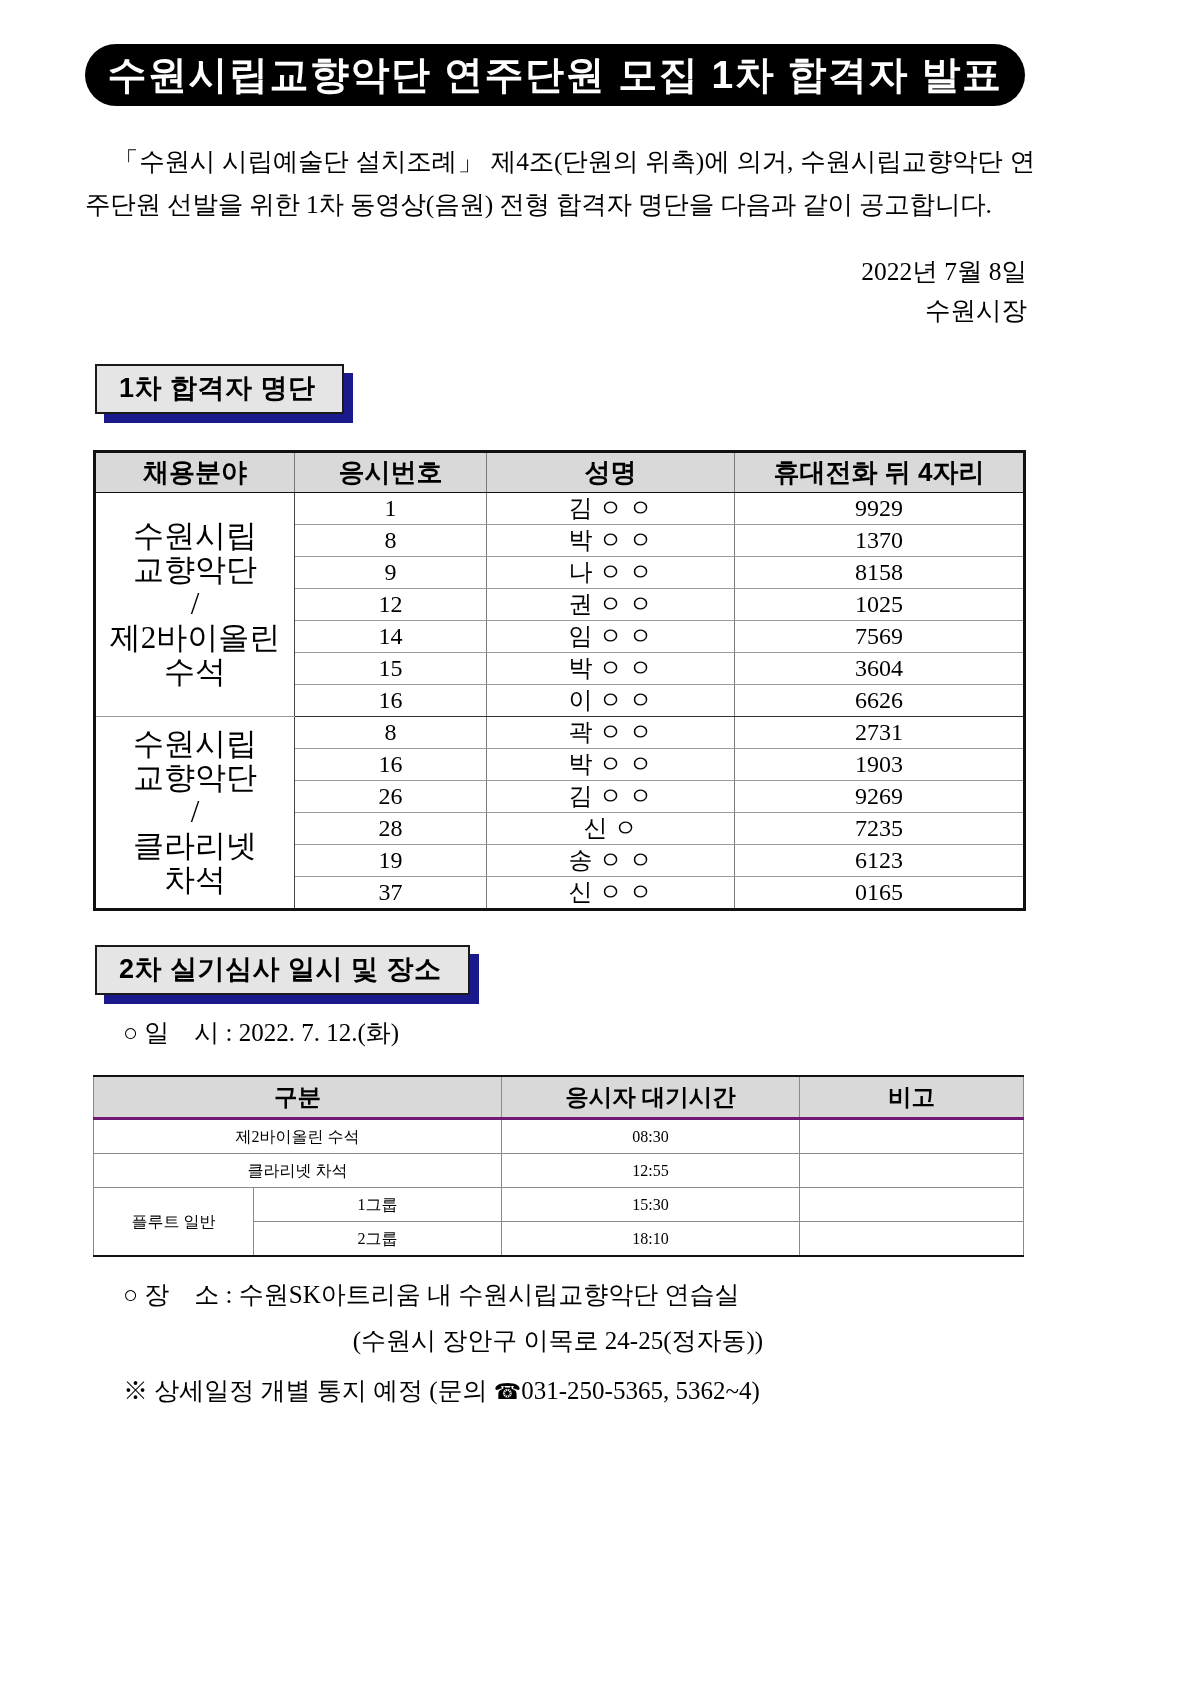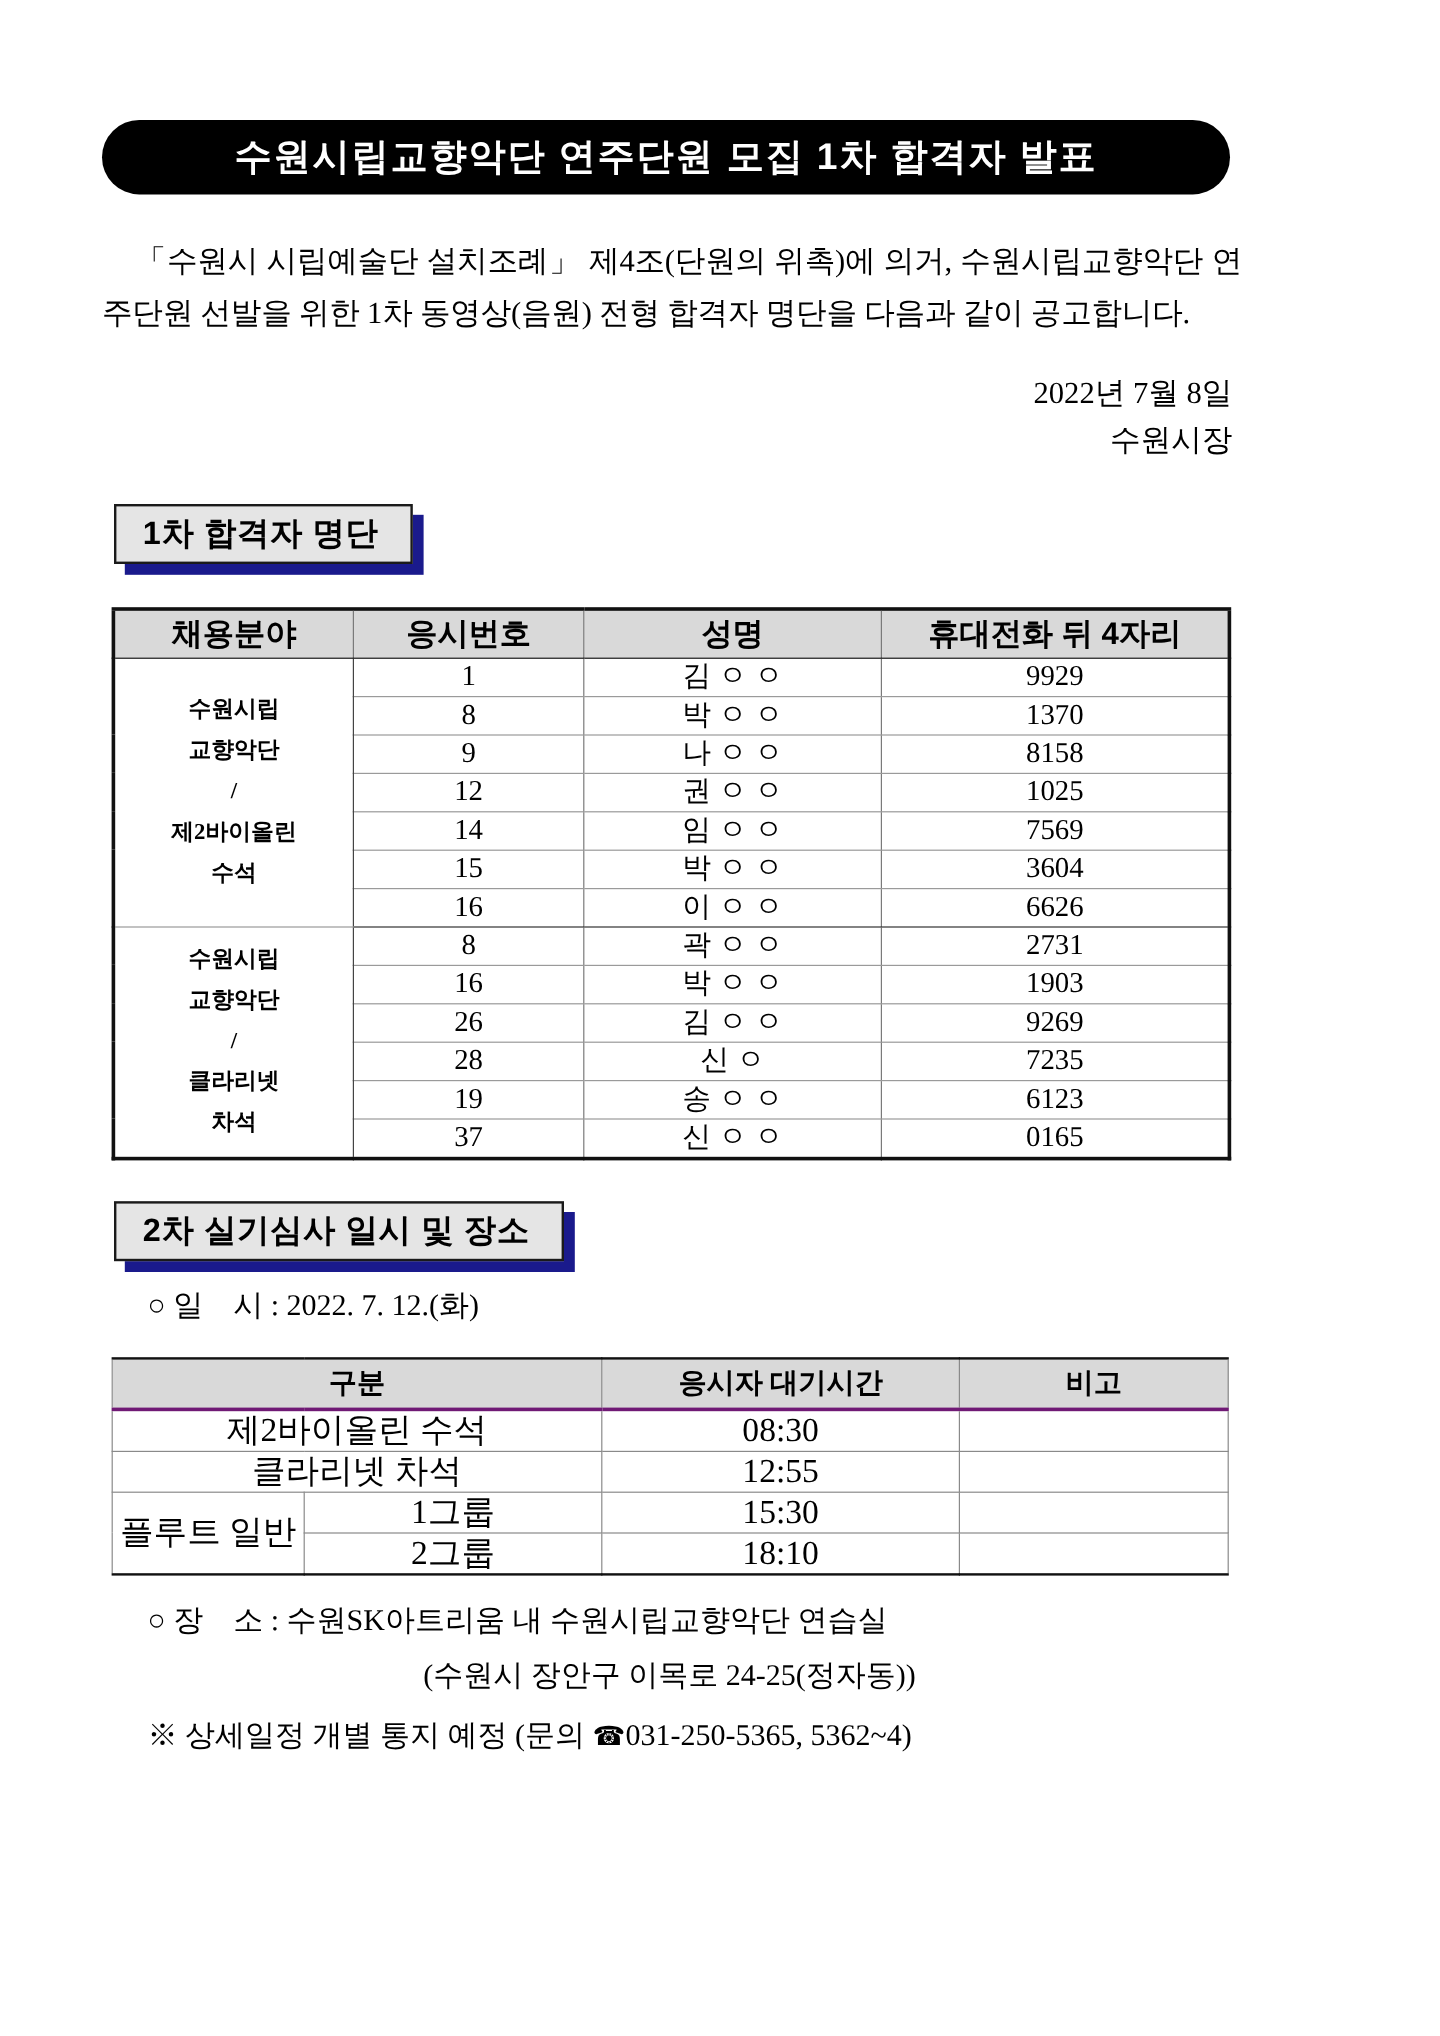--- a/index.html
+++ b/index.html
@@ -18,31 +18,31 @@
   .page {
     width: 1200px;
     height: 1697px;
     position: relative;
     box-sizing: border-box;
     padding: 0 85px;
   }
 
   
   .title-banner {
-    margin-top: 100px;
+    margin-top: 44px;
     height: 62px;
     background: #000000;
     border-radius: 31px;
     display: flex;
     align-items: center;
     justify-content: center;
     color: #ffffff;
     font-family: "Liberation Sans", "DejaVu Sans", sans-serif;
     font-weight: bold;
-    font-size: 31px;
+    font-size: 39px;
     letter-spacing: 1.5px;
     width: 940px;
     margin-left: 0;
   }
 
   
   .intro {
     margin-top: 34px;
     font-size: 25.5px;
     line-height: 43px;
@@ -116,46 +116,45 @@
     font-family: "Liberation Sans", "DejaVu Sans", sans-serif;
     font-weight: bold;
     font-size: 26px;
     height: 39px;
     line-height: 39px;
     border-top: 3px solid #111111;
     border-bottom: 1px solid #111111;
   }
   .t1 { border: 3px solid #111111; }
   .t1 td.cat {
-    font-size: 19px;
+    font-size: 31px;
     line-height: 34px;
     vertical-align: middle;
     border-right: 1px solid #444444;
-    font-weight: bold;
   }
   .t1 tbody tr.grp-end td { border-bottom: 1px solid #333333; }
   .t1 tbody tr:last-child td { border-bottom: none; }
 
   .t2 {
     margin-top: 22px;
     margin-left: 8px;
     width: 930px;
     table-layout: fixed;
     border-top: 2px solid #111111;
     border-bottom: 2px solid #111111;
     border-left: 1px solid #555555;
     border-right: 1px solid #555555;
   }
   .t2 th, .t2 td {
     border: 1px solid #8a8a8a;
     text-align: center;
     height: 33px;
     line-height: 33px;
     padding: 0;
-    font-size: 28px;
+    font-size: 16px;
   }
   .t2 thead th {
     background: #d9d9d9;
     height: 40px;
     line-height: 40px;
     border-bottom: 3px solid #701a75;
     font-size: 23.5px;
   }
 
   

